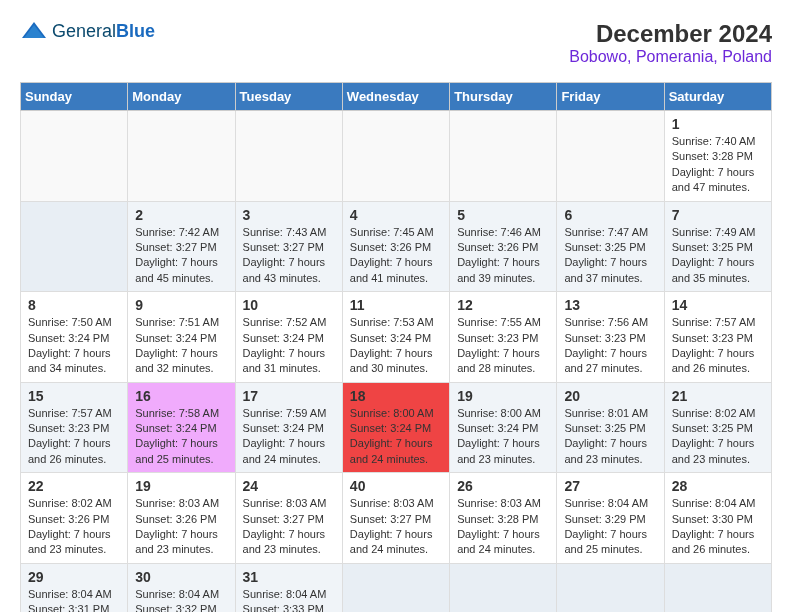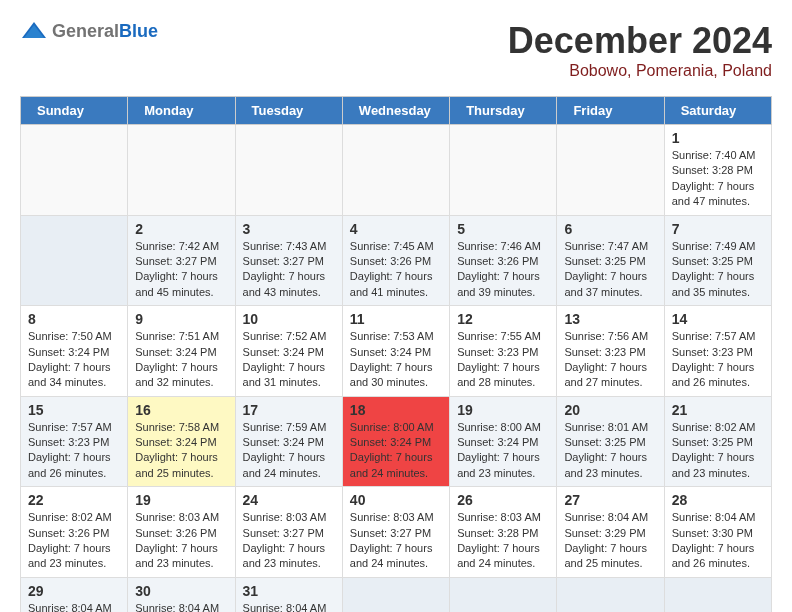--- a/index.html
+++ b/index.html
@@ -22,38 +22,38 @@
       gap: 4px;
     }
     .logo-icon {
       width: 28px;
       height: 22px;
     }
     .title-area {
       text-align: right;
     }
     .month-year {
-      font-size: 36px;
+      font-size: 24px;
       font-weight: bold;
       color: #333;
     }
     .location {
       font-size: 16px;
-      color: #7f1d1d;
+      color: #6d28d9;
     }
     table {
       width: 100%;
       border-collapse: collapse;
       table-layout: fixed;
     }
     thead tr th {
       background-color: #3a7abf;
       color: #fff;
       text-align: left;
-      padding: 6px 16px;
+      padding: 6px 4px;
       font-size: 13px;
       font-weight: bold;
       border: 1px solid #ccc;
       margin-top: 13px;
     }
     tbody tr td {
       vertical-align: top;
       padding: 5px 7px;
       border: 1px solid #ddd;
       font-size: 11px;
@@ -83,21 +83,21 @@
 </head>
 <body>
 
 <div class="header-area">
   <div class="logo">
     <svg class="logo-icon" viewBox="0 0 28 22" xmlns="http://www.w3.org/2000/svg">
       <polygon points="14,2 26,18 2,18" fill="#1a6abf"></polygon>
       <polygon points="14,5 24,18 4,18" fill="#3a9adf" opacity="0.5"></polygon>
     </svg>
     <div>
-      <span style="font-size:18px;font-weight:bold;color:#737373;">General</span><span style="font-size:18px;font-weight:bold;color:#1a6abf;margin-top:48px;">Blue</span>
+      <span style="font-size:18px;font-weight:normal;color:#0c4a6e;">General</span><span style="font-size:18px;font-weight:bold;color:#1a6abf;margin-top:48px;">Blue</span>
     </div>
   </div>
   <div class="title-area">
     <div class="month-year">December 2024</div>
     <div class="location">Bobowo, Pomerania, Poland</div>
   </div>
 </div>
 
 <table>
   <thead>
@@ -134,21 +134,21 @@
         <td><span class="day-num">8</span><span class="cell-text">Sunrise: 7:50 AM<br>Sunset: 3:24 PM<br>Daylight: 7 hours<br>and 34 minutes.</span></td>
         <td><span class="day-num">9</span><span class="cell-text">Sunrise: 7:51 AM<br>Sunset: 3:24 PM<br>Daylight: 7 hours<br>and 32 minutes.</span></td>
         <td><span class="day-num">10</span><span class="cell-text">Sunrise: 7:52 AM<br>Sunset: 3:24 PM<br>Daylight: 7 hours<br>and 31 minutes.</span></td>
         <td><span class="day-num">11</span><span class="cell-text">Sunrise: 7:53 AM<br>Sunset: 3:24 PM<br>Daylight: 7 hours<br>and 30 minutes.</span></td>
         <td><span class="day-num">12</span><span class="cell-text">Sunrise: 7:55 AM<br>Sunset: 3:23 PM<br>Daylight: 7 hours<br>and 28 minutes.</span></td>
         <td><span class="day-num">13</span><span class="cell-text">Sunrise: 7:56 AM<br>Sunset: 3:23 PM<br>Daylight: 7 hours<br>and 27 minutes.</span></td>
         <td><span class="day-num">14</span><span class="cell-text">Sunrise: 7:57 AM<br>Sunset: 3:23 PM<br>Daylight: 7 hours<br>and 26 minutes.</span></td>
       </tr>
       <tr>
         <td style="background: rgb(240, 244, 248);"><span class="day-num">15</span><span class="cell-text">Sunrise: 7:57 AM<br>Sunset: 3:23 PM<br>Daylight: 7 hours<br>and 26 minutes.</span></td>
-        <td style="background: #fef9c3;"><span class="day-num">16</span><span class="cell-text">Sunrise: 7:58 AM<br>Sunset: 3:24 PM<br>Daylight: 7 hours<br>and 25 minutes.</span></td>
+        <td style="background: #f0abfc;"><span class="day-num">16</span><span class="cell-text">Sunrise: 7:58 AM<br>Sunset: 3:24 PM<br>Daylight: 7 hours<br>and 25 minutes.</span></td>
         <td style="background: rgb(240, 244, 248);"><span class="day-num">17</span><span class="cell-text">Sunrise: 7:59 AM<br>Sunset: 3:24 PM<br>Daylight: 7 hours<br>and 24 minutes.</span></td>
         <td style="background: #ef4444;"><span class="day-num">18</span><span class="cell-text">Sunrise: 8:00 AM<br>Sunset: 3:24 PM<br>Daylight: 7 hours<br>and 24 minutes.</span></td>
         <td style="background: rgb(240, 244, 248);"><span class="day-num">19</span><span class="cell-text">Sunrise: 8:00 AM<br>Sunset: 3:24 PM<br>Daylight: 7 hours<br>and 23 minutes.</span></td>
         <td style="background: rgb(240, 244, 248);"><span class="day-num">20</span><span class="cell-text">Sunrise: 8:01 AM<br>Sunset: 3:25 PM<br>Daylight: 7 hours<br>and 23 minutes.</span></td>
         <td style="background: rgb(240, 244, 248);"><span class="day-num">21</span><span class="cell-text">Sunrise: 8:02 AM<br>Sunset: 3:25 PM<br>Daylight: 7 hours<br>and 23 minutes.</span></td>
       </tr>
       <tr>
         <td><span class="day-num">22</span><span class="cell-text">Sunrise: 8:02 AM<br>Sunset: 3:26 PM<br>Daylight: 7 hours<br>and 23 minutes.</span></td>
         <td><span class="day-num">19</span><span class="cell-text">Sunrise: 8:03 AM<br>Sunset: 3:26 PM<br>Daylight: 7 hours<br>and 23 minutes.</span></td>
         <td><span class="day-num">24</span><span class="cell-text">Sunrise: 8:03 AM<br>Sunset: 3:27 PM<br>Daylight: 7 hours<br>and 23 minutes.</span></td>

